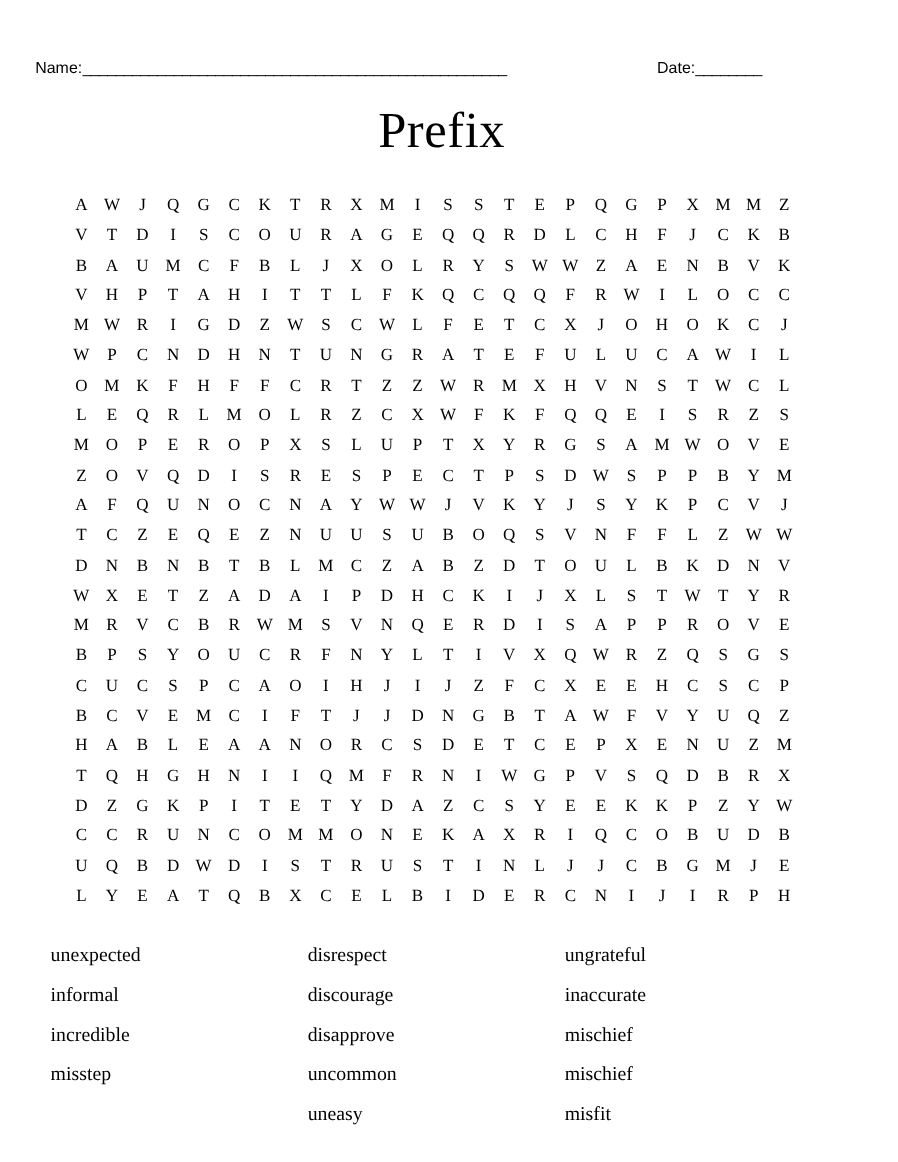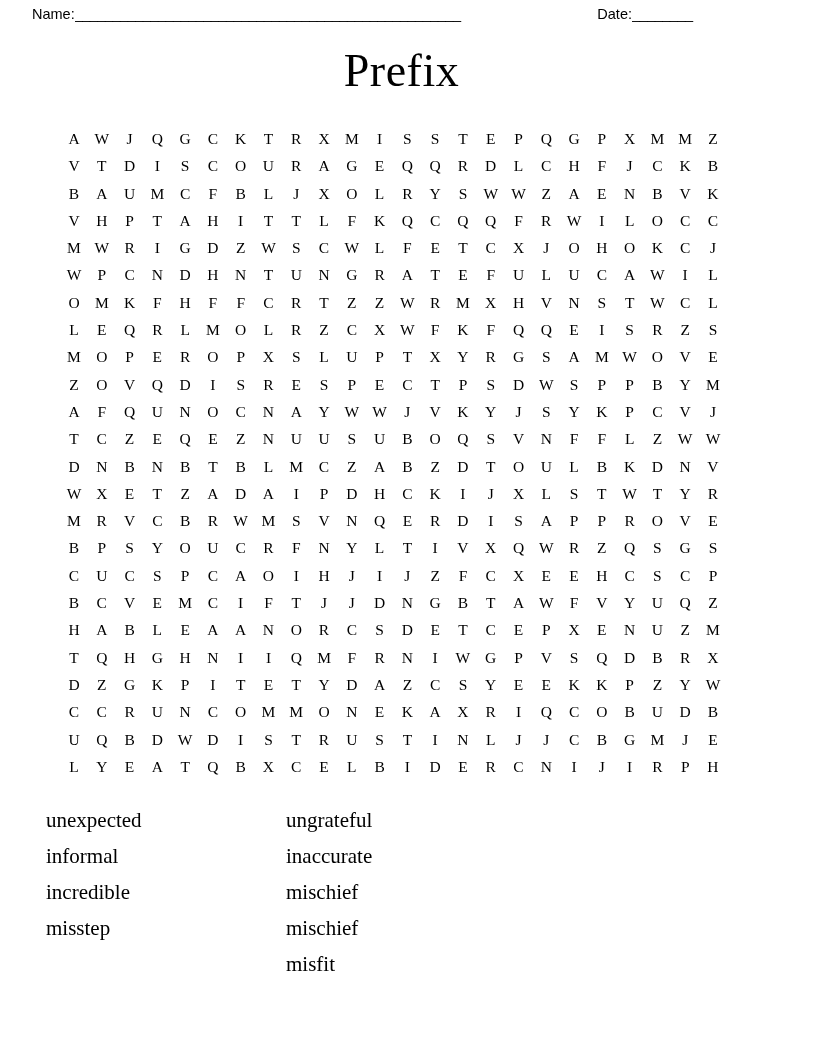--- a/index.html
+++ b/index.html
@@ -34,21 +34,21 @@
     font-family: "Liberation Sans", sans-serif;
     font-size: 14.5px;
   }
   .hdr-rule {
     flex: 0 0 auto;
     letter-spacing: -0.5px;
     font-family: "Liberation Sans", sans-serif;
     font-size: 14.5px;
     overflow: hidden;
   }
-  .name-rule { width: 500px; }
+  .name-rule { width: 500px; margin-top: 48px; }
   .date-rule { width: 80px; }
   .hdr-spacer { flex: 1 1 auto; }
   .date-label {
     font-family: "Liberation Sans", sans-serif;
     font-size: 14.5px;
     margin-left: 10px;
   }
   
   .title {
     text-align: center;
@@ -76,21 +76,21 @@
     flex: 0 0 21px;
   }
   
   .wordlist {
     margin: 22px 0 0 0;
     padding: 0 40px 0 46px;
     display: flex;
     justify-content: flex-start;
   }
   .wl-col {
-    font-size: 21px;
+    font-size: 18px;
     line-height: 36px;
     font-family: "Liberation Serif", serif;
   }
   .wl-col-1 { width: 240px; }
   .wl-col-2 { width: 240px; }
   .wl-col-3 { width: 240px; }
   .wl-item { white-space: nowrap; }
 </style>
 </head>
 <body>
@@ -734,20 +734,27 @@
     </div>
   </div>
 
   <div class="wordlist">
     <div class="wl-col wl-col-1">
       <div class="wl-item">unexpected</div>
       <div class="wl-item">informal</div>
       <div class="wl-item">incredible</div>
       <div class="wl-item">misstep</div>
     </div>
+    <div class="wl-col wl-col-2">
+      <div class="wl-item">disrespect</div>
+      <div class="wl-item">discourage</div>
+      <div class="wl-item">disapprove</div>
+      <div class="wl-item">uncommon</div>
+      <div class="wl-item">uneasy</div>
+    </div>
     <div class="wl-col wl-col-3">
       <div class="wl-item">ungrateful</div>
       <div class="wl-item">inaccurate</div>
       <div class="wl-item">mischief</div>
       <div class="wl-item">mischief</div>
       <div class="wl-item">misfit</div>
     </div>
   </div>
 
 </div>

